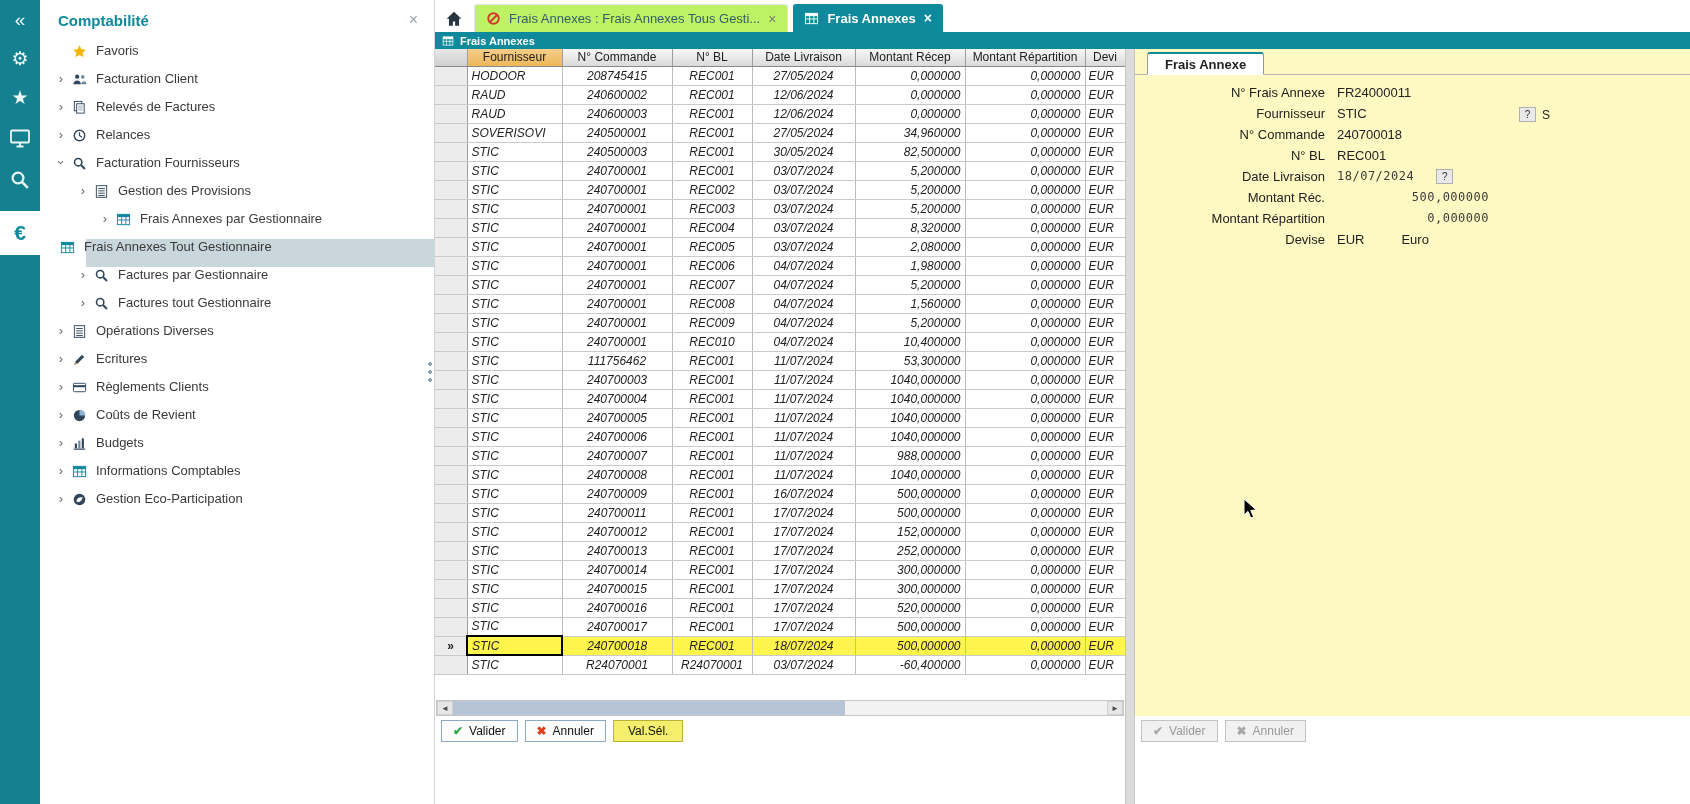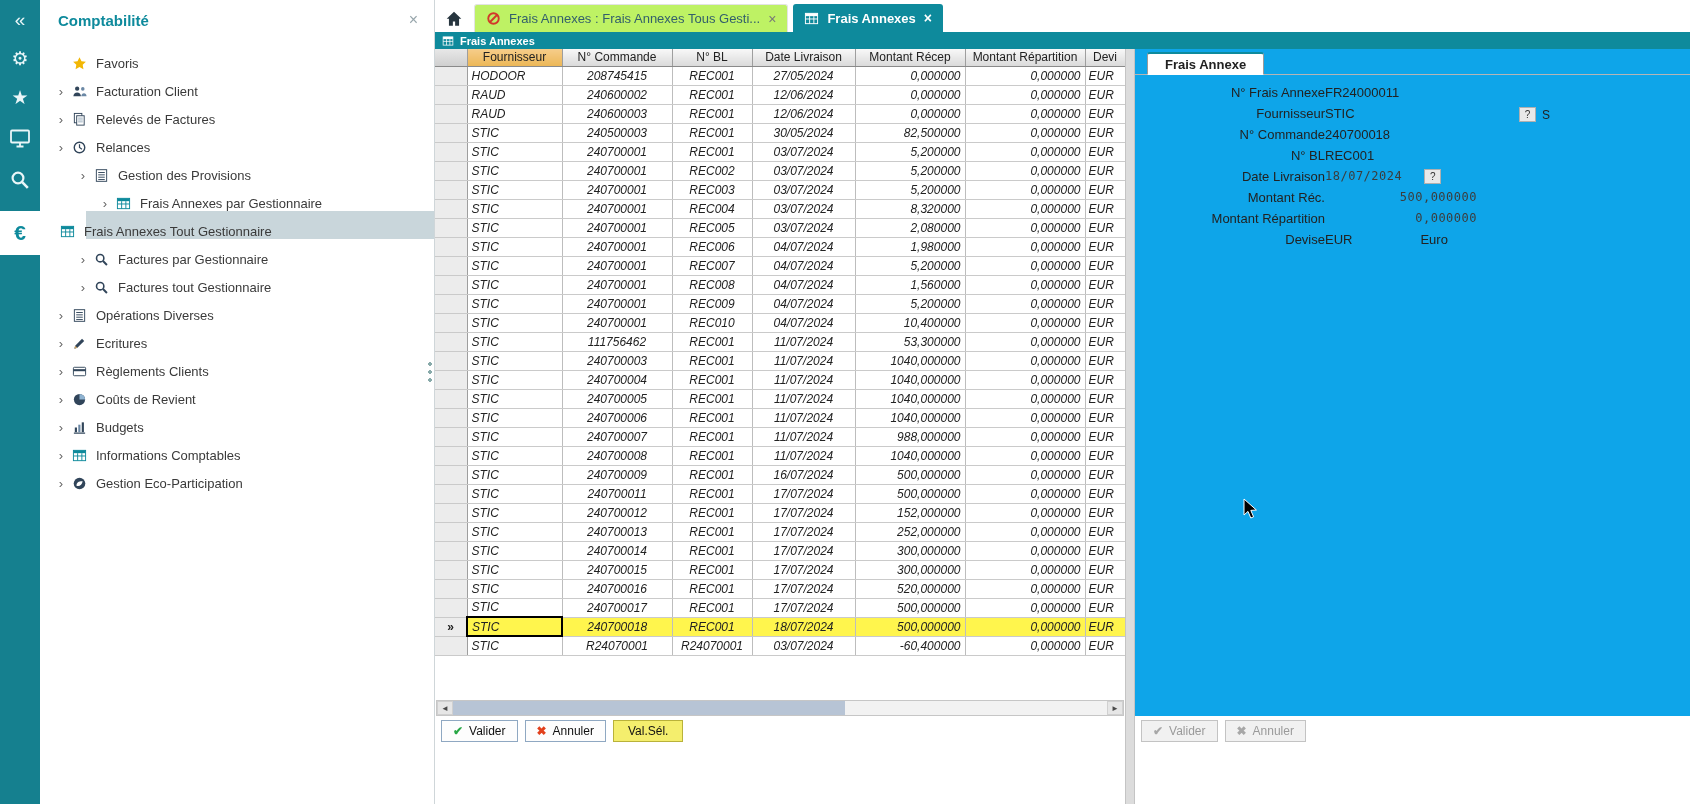--- a/index.html
+++ b/index.html
@@ -16,21 +16,21 @@
   .rail .active-tool{width:40px;height:44px;background:#fff;display:flex;align-items:center;
     justify-content:center;color:#0e8a9c;font-weight:bold;font-size:21px}
 
   
   .sidebar{width:395px;background:#fff;border-right:1px solid #cfd6d9;display:flex;
     flex-direction:column;flex-shrink:0;position:relative}
   .sb-head{display:flex;align-items:center;justify-content:space-between;padding:11px 16px 8px 18px}
   .sb-title{color:#0e8a9c;font-weight:bold;font-size:15px}
   .sb-close{color:#98a6ac;font-size:16px;cursor:pointer}
   .tree{flex:1;padding-top:6px;overflow:hidden}
-  .tree-item{display:flex;align-items:flex-end;height:28px;font-size:13px;color:#3a3a3a;cursor:pointer;white-space:nowrap}
+  .tree-item{display:flex;align-items:flex-start;height:28px;font-size:13px;color:#3a3a3a;cursor:pointer;white-space:nowrap}
   .expander{width:18px;text-align:center;color:#666;font-size:13px;flex-shrink:0}
   .expander.down{transform:rotate(90deg)}
   .ticon{width:19px;height:16px;display:inline-flex;align-items:center;justify-content:center;
     margin-right:7px;flex-shrink:0}
   .ticon svg{width:15px;height:15px}
   .grip{position:absolute;right:2px;top:360px;width:4px;height:26px;
     background:radial-gradient(circle 1.6px,#8aa 1.6px,transparent 1.7px) 0 0/4px 8px repeat-y;cursor:col-resize}
 
   
   .main{flex:1;display:flex;flex-direction:column;min-width:0}
@@ -85,31 +85,31 @@
   .btn .xx{color:#e2401c;font-weight:bold;font-size:12px}
   .btn.valsel{background:#f4ee6d;border-color:#b9b23a;padding:0 14px}
   .btn.disabled{border-color:#c3c3c3;background:#f1f1f1;color:#9a9a9a;cursor:default}
   .btn.disabled .ck,.btn.disabled .xx{color:#a7a7a7}
   .footer{height:58px;background:#fff}
 
   
   .divider{width:10px;background:#dcdcdc;border-left:1px solid #c4c4c4;border-right:1px solid #c4c4c4;flex-shrink:0}
 
   
-  .right-pane{flex:1;display:flex;flex-direction:column;background:#0ea5e9;min-width:0;position:relative}
+  .right-pane{flex:1;display:flex;flex-direction:column;background:#fef9c3;min-width:0;position:relative}
   .dtab-row{height:26px;position:relative;padding-left:12px;border-bottom:1px solid #b5b5b5;
     display:flex;align-items:flex-end}
   .dtab{height:23px;display:flex;align-items:center;padding:0 17px;border:1px solid #9a9a9a;
     border-bottom:1px solid #fff;border-top:2px solid #0e8a9c;background:#fff;font-weight:bold;
     font-size:13px;border-radius:3px 3px 0 0;position:relative;top:1px;cursor:pointer}
   .fields{padding-top:10px;flex:1}
   .frow{display:flex;height:21px;font-size:13px}
   .flabel{width:190px;text-align:right;color:#222;flex-shrink:0}
-  .fval{}
-  .fval2{margin-left:68px}
+  .fval{margin-left:12px}
+  .fval2{margin-left:37px}
   .mono{font-family:"DejaVu Sans Mono",monospace;font-size:12px;color:#3c3c3c;letter-spacing:.5px}
   .amount{width:152px;text-align:right;display:inline-block}
   .helpbtn{width:17px;height:15px;background:#e9e9e9;border:1px solid #b0b0b0;font-size:10px;
     display:inline-flex;align-items:center;justify-content:center;margin-left:22px;color:#333;cursor:pointer}
   .checkbox{width:13px;height:13px;border:1px solid #9fb6c6;background:#fdfdfd;margin-left:12px;cursor:pointer}
   .edge-help{position:absolute;top:58px;right:140px;display:flex;align-items:center;gap:6px;font-size:12px}
   .edge-help .helpbtn{margin-left:0}
 
   
   .cursor{position:absolute;left:1243px;top:498px;width:17px;height:24px;pointer-events:none;z-index:50}
@@ -180,20 +180,30 @@
         </div>
         <div class="tree-item" style="padding-left: 12px;">
           <span class="expander">›</span>
           <span class="ticon">
             <svg viewBox="0 0 16 16">
               <circle cx="8" cy="8" r="5.6" fill="none" stroke="#31455a" stroke-width="1.5"></circle>
               <path d="M8 4.5V8l2.6 1.8" fill="none" stroke="#31455a" stroke-width="1.3"></path>
             </svg>
           </span>
           <span>Relances</span>
+        </div>
+        <div class="tree-item" style="padding-left: 12px;">
+          <span class="expander down">›</span>
+          <span class="ticon">
+            <svg viewBox="0 0 16 16">
+              <circle cx="6.6" cy="6.6" r="3.9" fill="none" stroke="#31455a" stroke-width="1.7"></circle>
+              <path d="M9.6 9.6l4.2 4.2" stroke="#31455a" stroke-width="2.1"></path>
+            </svg>
+          </span>
+          <span>Facturation Fournisseurs</span>
         </div>
         <div class="tree-item" style="padding-left: 34px;">
           <span class="expander">›</span>
           <span class="ticon">
             <svg viewBox="0 0 16 16">
               <rect x="2.5" y="1.8" width="11" height="12.4" fill="#fff" stroke="#31455a"></rect>
               <path d="M4.5 4.8h7M4.5 7.3h7M4.5 9.8h7M4.5 12.3h7" stroke="#31455a" stroke-width="1"></path>
             </svg>
           </span>
           <span>Gestion des Provisions</span>
@@ -406,20 +416,30 @@
                 <td class="c6">0,000000</td>
                 <td class="c7">EUR</td>
               </tr>
               <tr>
                 <td class="c0"></td>
                 <td class="c1">RAUD</td>
                 <td class="c2">240600003</td>
                 <td class="c3">REC001</td>
                 <td class="c4">12/06/2024</td>
                 <td class="c5">0,000000</td>
+                <td class="c6">0,000000</td>
+                <td class="c7">EUR</td>
+              </tr>
+              <tr>
+                <td class="c0"></td>
+                <td class="c1">SOVERISOVI</td>
+                <td class="c2">240500001</td>
+                <td class="c3">REC001</td>
+                <td class="c4">27/05/2024</td>
+                <td class="c5">34,960000</td>
                 <td class="c6">0,000000</td>
                 <td class="c7">EUR</td>
               </tr>
               <tr>
                 <td class="c0"></td>
                 <td class="c1">STIC</td>
                 <td class="c2">240500003</td>
                 <td class="c3">REC001</td>
                 <td class="c4">30/05/2024</td>
                 <td class="c5">82,500000</td>

